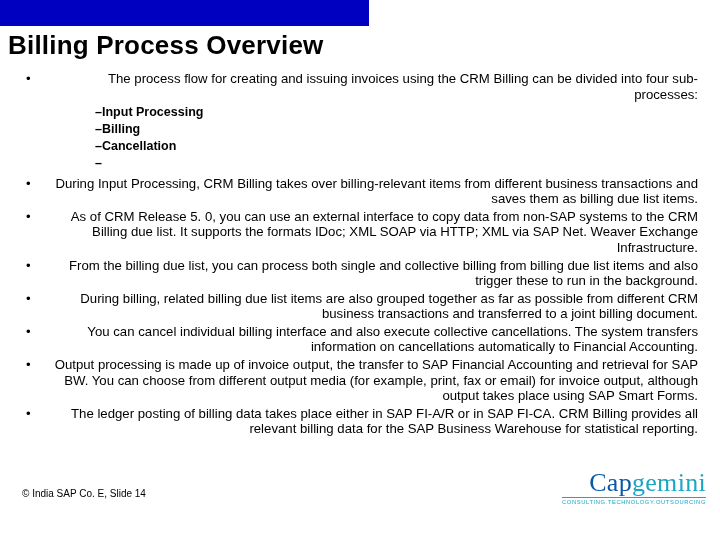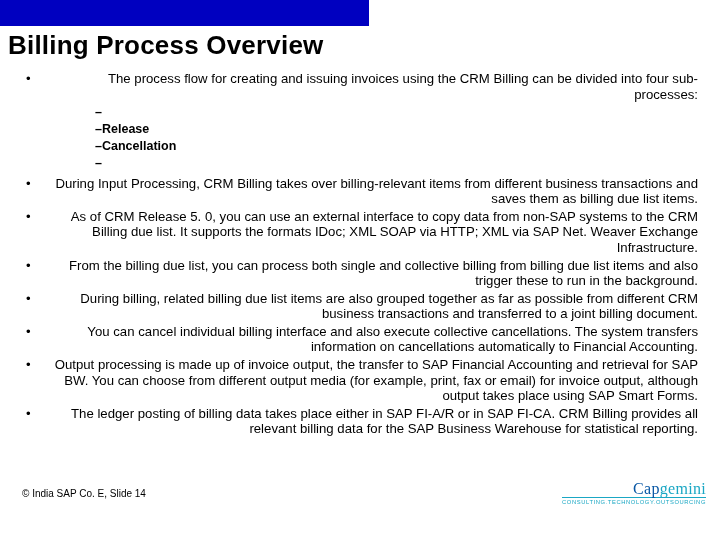--- a/index.html
+++ b/index.html
@@ -10,45 +10,46 @@
   .body { padding: 4px 22px 0 22px; font-size: 13.2px; line-height: 1.18; }
   .lvl1 { list-style: none; }
   .lvl1 > li { display: flex; margin-bottom: 2px; }
   .lvl1 > li > .bul { width: 24px; flex: 0 0 24px; text-align: left; padding-left: 4px; }
   .lvl1 > li > .txt { flex: 1; text-align: right; }
   .lvl2 { list-style: none; padding: 2px 0 2px 34px; font-size: 12.5px; font-weight: 700; }
   .lvl2 > li { display: flex; line-height: 1.35; }
   .lvl2 > li > .dash { width: 22px; flex: 0 0 22px; }
   .footer { position: absolute; left: 22px; bottom: 16px; font-size: 10px; }
   .logo { position: absolute; right: 14px; bottom: 10px; text-align: right; }
-  .logo-main { font-family: Georgia, 'Times New Roman', serif; font-size: 16px; letter-spacing: 0.3px; }
+  .logo-main { font-family: Georgia, 'Times New Roman', serif; font-size: 26px; letter-spacing: 0.3px; }
   .logo-blue { color: #0a58a5; }
   .logo-cy  { color: #1aa7c4; }
   .logo-tag { font-size: 5.8px; color: #1aa7c4; letter-spacing: 0.6px; margin-top: -1px; border-top: 0.7px solid #1aa7c4; padding-top: 1px; }
 </style>
 </head>
 <body>
 
 <div class="slide">
   <div class="topbar"></div>
   <div class="title">Billing Process Overview</div>
 
   <div class="body">
     <ul class="lvl1">
       <li>
         <span class="bul">•</span>
         <span class="txt">
           <span>The process flow for creating and issuing invoices using the CRM Billing can be divided into four sub-processes:</span>
           <ul class="lvl2">
             <li>
                 <span class="dash">–</span>
+                <span>Input Processing</span>
               </li>
             <li>
                 <span class="dash">–</span>
-                <span> Release</span>
+                <span> Billing</span>
               </li>
             <li>
                 <span class="dash">–</span>
                 <span> Cancellation</span>
               </li>
             <li>
                 <span class="dash">–</span>
               </li>
           </ul>
         </span>

